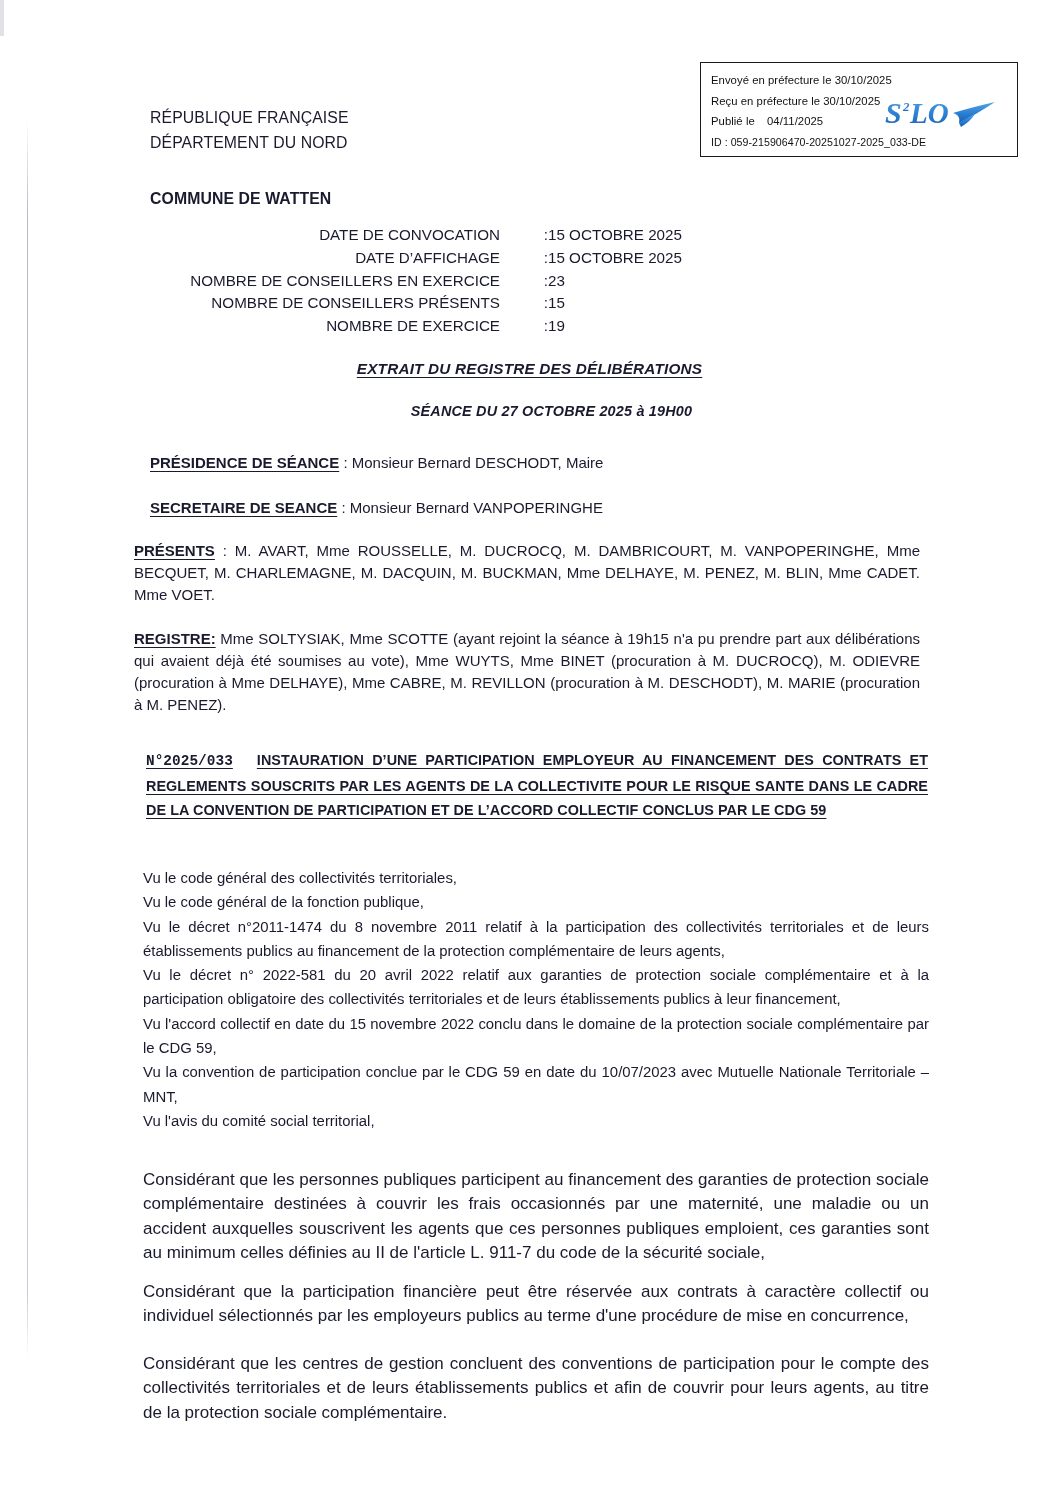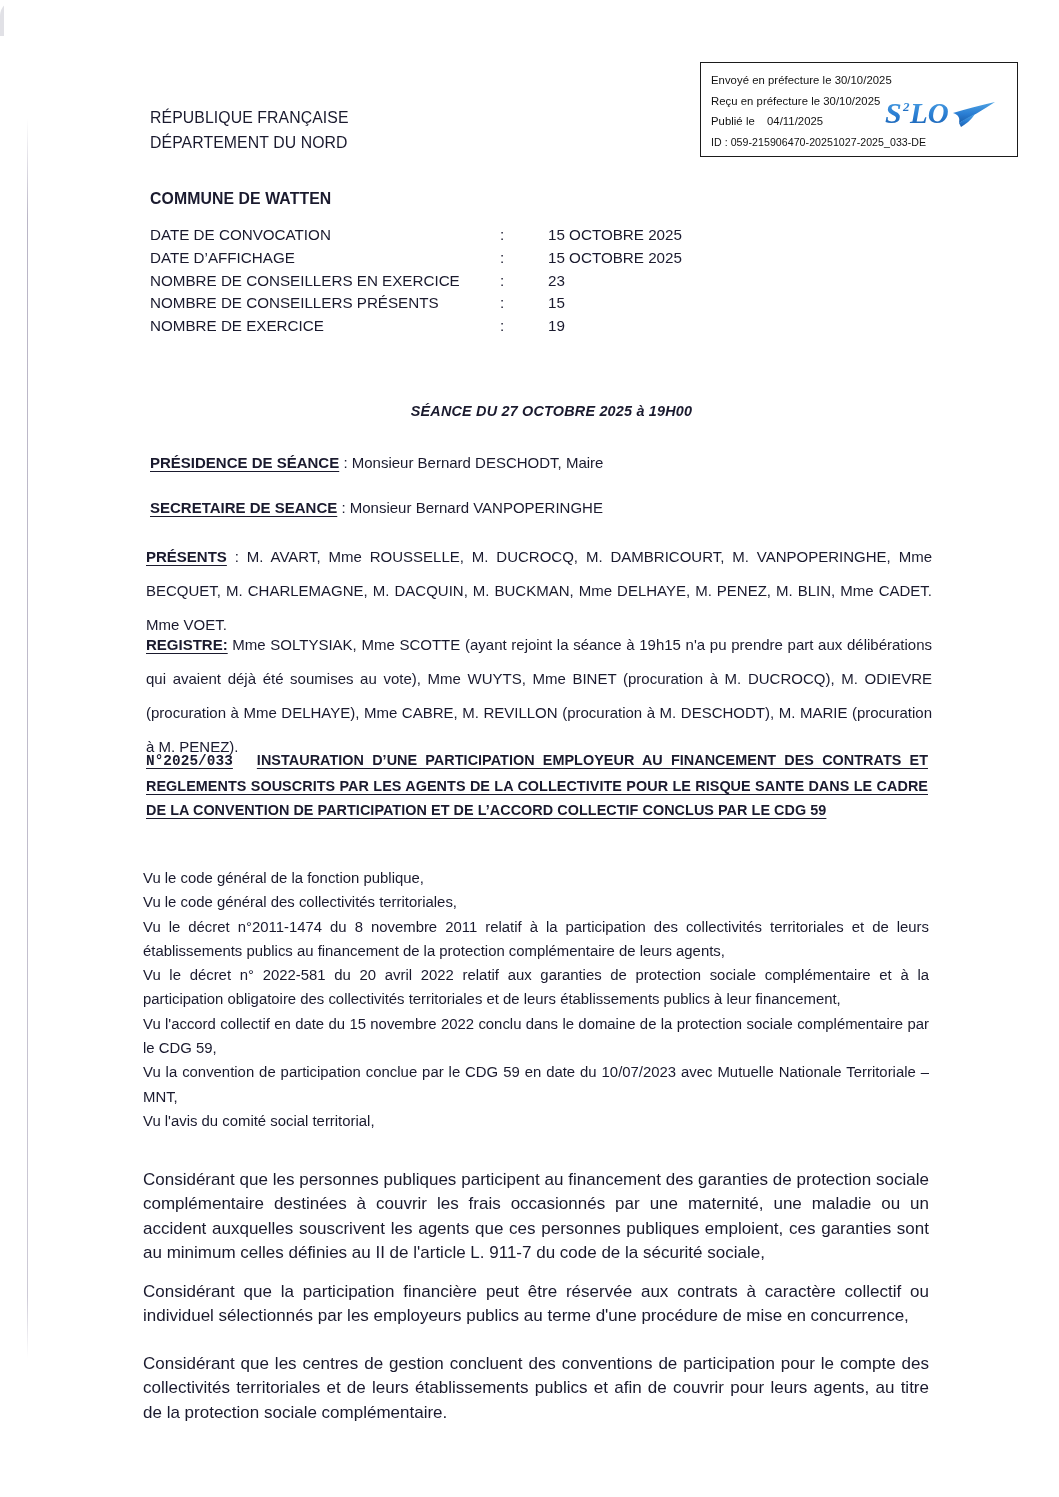--- a/index.html
+++ b/index.html
@@ -8,21 +8,20 @@
     background: #ffffff;
   }
   .page {
     position: relative;
     width: 1059px;
     height: 1497px;
     background: #ffffff;
     overflow: hidden;
     font-family: "Liberation Sans", sans-serif;
     color: #1a1a2e;
-    border-radius: 16px;
   }
 
   
   .scan-line {
     position: absolute;
     top: 118px;
     left: 27px;
     width: 1px;
     height: 1240px;
     background: linear-gradient(to bottom, rgba(90,80,120,0.00), rgba(90,80,120,0.42) 8%, rgba(90,80,120,0.38) 60%, rgba(90,80,120,0.30) 95%, rgba(90,80,120,0.0));
@@ -82,21 +81,21 @@
   .header .l3 { font-weight: 700; margin-top: 32px; }
 
   
   .meta {
     position: absolute;
     left: 150px;
     top: 224px;
     font-size: 15.2px;
     line-height: 22.8px;
   }
-  .meta-row { display: flex; }
+  .meta-row { display: flex; text-align: right; }
   .meta-label { width: 350px; white-space: nowrap; }
   .meta-colon { width: 48px; }
   .meta-value { white-space: nowrap; }
 
   
   .title-main {
     position: absolute;
     left: 0; right: 0;
     top: 360px;
     text-align: center;
@@ -130,24 +129,24 @@
     font-weight: 700;
     text-decoration: underline;
     text-underline-offset: 2.5px;
   }
   #presidence-line { top: 452px; }
   #secretaire-line { top: 497px; }
 
   
   .para {
     position: absolute;
-    left: 146px;
+    left: 134px;
     width: 786px;
     font-size: 15px;
-    line-height: 34px;
+    line-height: 22px;
     text-align: justify;
     text-justify: inter-word;
   }
   .para .k {
     font-weight: 700;
     text-decoration: underline;
     text-underline-offset: 2.5px;
   }
   #presents-para { top: 540px; }
   #absents-para  { top: 628px; }
@@ -264,20 +263,21 @@
       <span class="meta-colon">:</span>
       <span class="meta-value">15</span>
     </div>
     <div class="meta-row">
       <span class="meta-label">NOMBRE DE EXERCICE</span>
       <span class="meta-colon">:</span>
       <span class="meta-value">19</span>
     </div>
   </div>
 
+  <div class="title-main">EXTRAIT DU REGISTRE DES DÉLIBÉRATIONS</div>
   <div class="title-sub">SÉANCE DU 27 OCTOBRE 2025 à 19H00</div>
 
   <div class="lbl-line" id="presidence-line">
     <span class="k">PRÉSIDENCE DE SÉANCE</span><span> : Monsieur Bernard DESCHODT, Maire</span>
   </div>
   <div class="lbl-line" id="secretaire-line">
     <span class="k">SECRETAIRE DE SEANCE</span><span> : Monsieur Bernard VANPOPERINGHE</span>
   </div>
 
   <div class="para" id="presents-para">
@@ -285,22 +285,22 @@
   </div>
   <div class="para" id="absents-para">
     <span class="k">REGISTRE:</span><span> Mme SOLTYSIAK, Mme SCOTTE (ayant rejoint la séance à 19h15 n'a pu prendre part aux délibérations qui avaient déjà été soumises au vote), Mme WUYTS, Mme BINET (procuration à M. DUCROCQ), M. ODIEVRE (procuration à Mme DELHAYE), Mme CABRE, M. REVILLON (procuration à M. DESCHODT), M. MARIE (procuration à M. PENEZ).</span>
   </div>
 
   <div class="delib-title">
     <span class="num">N°2025/033</span><span>INSTAURATION D’UNE PARTICIPATION EMPLOYEUR AU FINANCEMENT DES CONTRATS ET REGLEMENTS SOUSCRITS PAR LES AGENTS DE LA COLLECTIVITE POUR LE RISQUE SANTE DANS LE CADRE DE LA CONVENTION DE PARTICIPATION ET DE L’ACCORD COLLECTIF CONCLUS PAR LE CDG 59</span>
   </div>
 
   <div class="visa">
+    <p>Vu le code général des collectivités territoriales,</p>
     <p>Vu le code général de la fonction publique,</p>
-    <p>Vu le code général des collectivités territoriales,</p>
     <p>Vu le décret n°2011-1474 du 8 novembre 2011 relatif à la participation des collectivités territoriales et de leurs établissements publics au financement de la protection complémentaire de leurs agents,</p>
     <p>Vu le décret n° 2022-581 du 20 avril 2022 relatif aux garanties de protection sociale complémentaire et à la participation obligatoire des collectivités territoriales et de leurs établissements publics à leur financement,</p>
     <p>Vu l'accord collectif en date du 15 novembre 2022 conclu dans le domaine de la protection sociale complémentaire par le CDG 59,</p>
     <p>Vu la convention de participation conclue par le CDG 59 en date du 10/07/2023 avec Mutuelle Nationale Territoriale – MNT,</p>
     <p>Vu l'avis du comité social territorial,</p>
   </div>
 
   <div class="cons" id="cons-1">Considérant que les personnes publiques participent au financement des garanties de protection sociale complémentaire destinées à couvrir les frais occasionnés par une maternité, une maladie ou un accident auxquelles souscrivent les agents que ces personnes publiques emploient, ces garanties sont au minimum celles définies au II de l'article L. 911-7 du code de la sécurité sociale,</div>
   <div class="cons" id="cons-2">Considérant que la participation financière peut être réservée aux contrats à caractère collectif ou individuel sélectionnés par les employeurs publics au terme d'une procédure de mise en concurrence,</div>
   <div class="cons" id="cons-3">Considérant que les centres de gestion concluent des conventions de participation pour le compte des collectivités territoriales et de leurs établissements publics et afin de couvrir pour leurs agents, au titre de la protection sociale complémentaire.</div>

